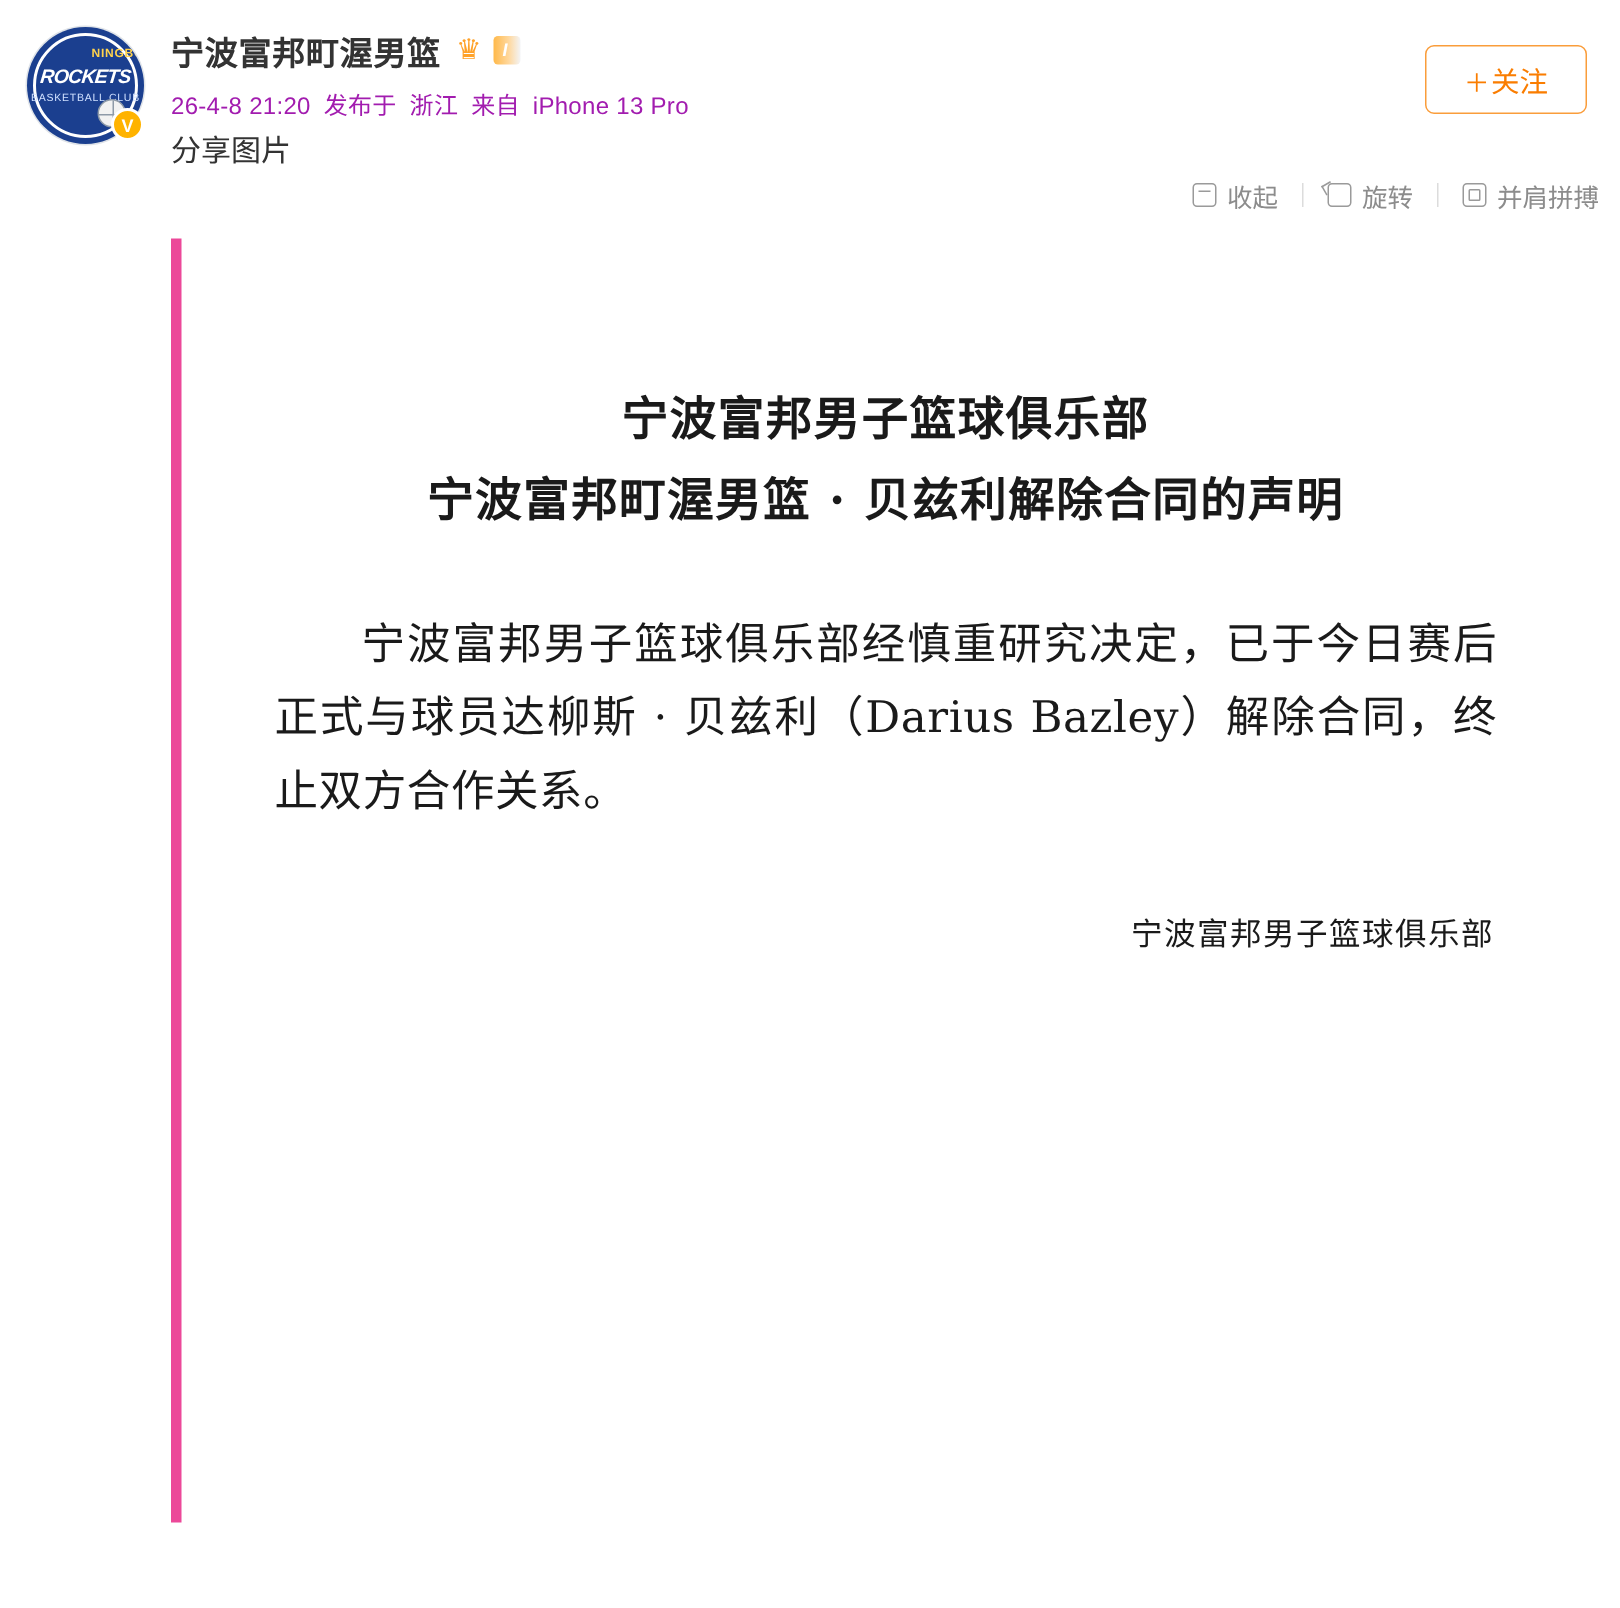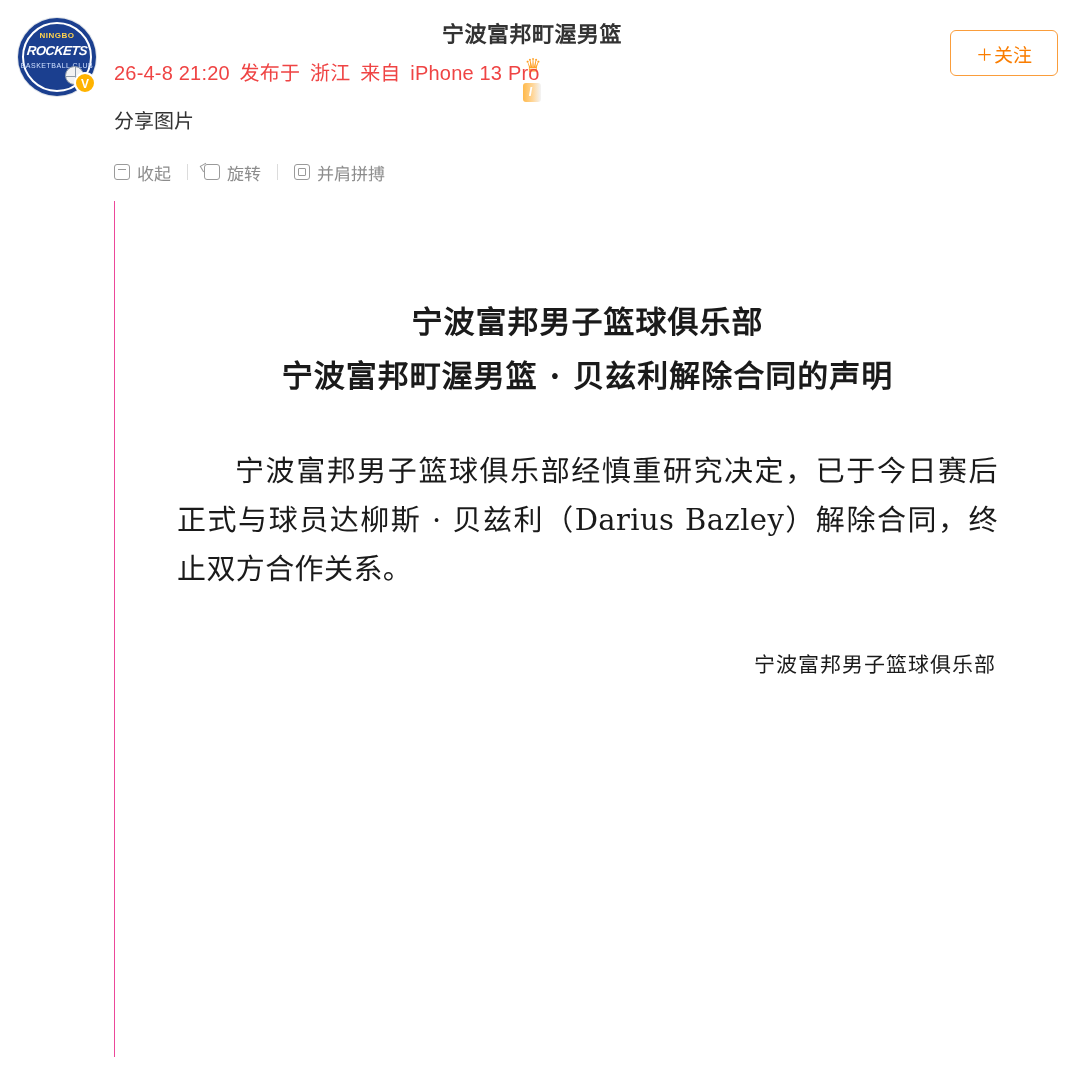--- a/index.html
+++ b/index.html
@@ -49,21 +49,21 @@
     inset: 4px;
     border-radius: 50%;
     border: 2px solid #ffffff;
     box-sizing: border-box;
   }
   .avatar .team-top {
     position: absolute;
     top: 13px;
     left: 0;
     right: 0;
-    text-align: center;
+    text-align: right;
     font-size: 8px;
     color: #ffd34d;
     letter-spacing: .5px;
     font-weight: bold;
   }
   .avatar .team-name {
     position: absolute;
     top: 26px;
     left: 0;
     right: 0;
@@ -134,21 +134,20 @@
   .header-text {
     flex: 1 1 auto;
     padding-left: 18px;
     min-width: 0;
   }
   .name-row {
     display: flex;
     align-items: center;
     gap: 8px;
     height: 34px;
-    flex-direction: column;
   }
   .screen-name {
     font-size: 22px;
     font-weight: bold;
     color: #333333;
     letter-spacing: .5px;
   }
   .crown-icon {
     color: #ffa229;
     font-size: 19px;
@@ -163,29 +162,29 @@
     border-radius: 3px;
     background: linear-gradient(90deg, #ffb94a 0%, #ffd79b 55%, #f3f4f6 100%);
     color: #ffffff;
     font-size: 12px;
     font-weight: bold;
     font-style: italic;
     line-height: 19px;
   }
   .meta-row {
     margin-top: 7px;
-    font-size: 20px;
-    color: #ef4444;
+    font-size: 16px;
+    color: #a21caf;
     letter-spacing: .2px;
   }
   .meta-row .sep {
     padding: 0 2px;
   }
   .post-text {
-    margin-top: 21px;
+    margin-top: 6px;
     font-size: 20px;
     color: #333333;
     line-height: 28px;
   }
 
   .follow-button {
     flex: 0 0 auto;
     margin-top: 14px;
     width: 108px;
     height: 46px;
@@ -204,24 +203,24 @@
     font-size: 17px;
     margin-right: 1px;
   }
 
   
   .image-tools {
     display: flex;
     align-items: center;
     gap: 0;
     padding: 0 0 0 114px;
-    margin-top: 22px;
     height: 30px;
     color: #8c8c8c;
     font-size: 17px;
+    justify-content: flex-end;
   }
   .tool {
     display: flex;
     align-items: center;
     gap: 7px;
     cursor: pointer;
     padding: 0 14px 0 0;
   }
   .tool .glyph {
     width: 16px;
@@ -267,21 +266,21 @@
     background: #dcdcdc;
     margin: 0 16px 0 2px;
   }
 
   
   .statement-frame {
     margin: 14px 0 0 114px;
     width: 946px;
     height: 856px;
     background: #ffffff;
-    border-left: 1px solid #ec4899;
+    border-left: 7px solid #ec4899;
     box-sizing: border-box;
     overflow: hidden;
     position: relative;
   }
   .statement-inner {
     padding: 94px 62px 0 62px;
     color: #1a1a1a;
     font-family: "DejaVu Serif", "Liberation Serif", serif;
   }
   .doc-title {

